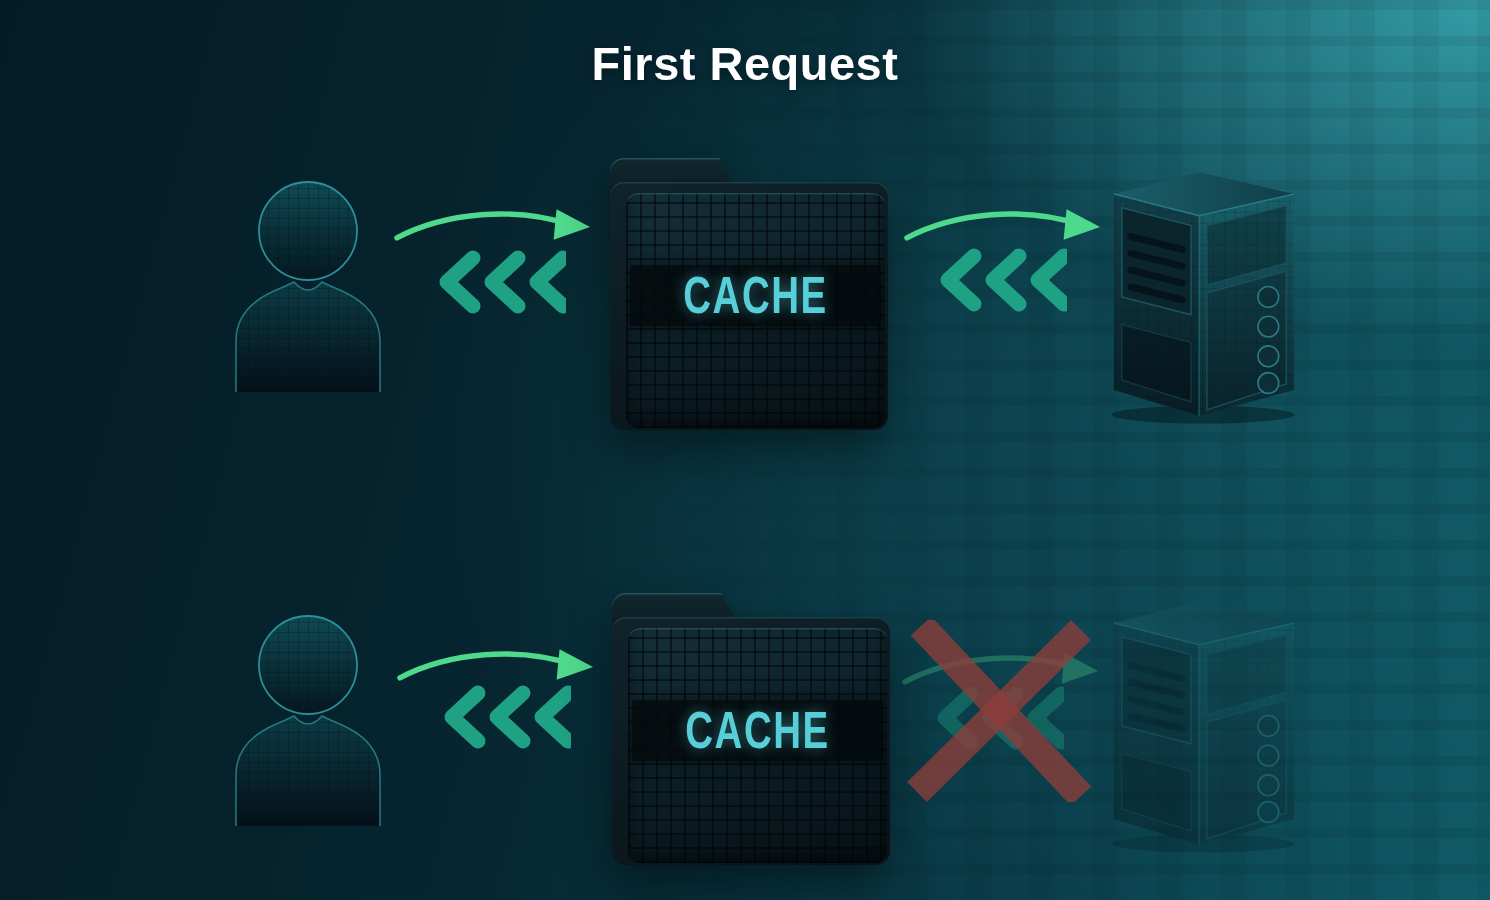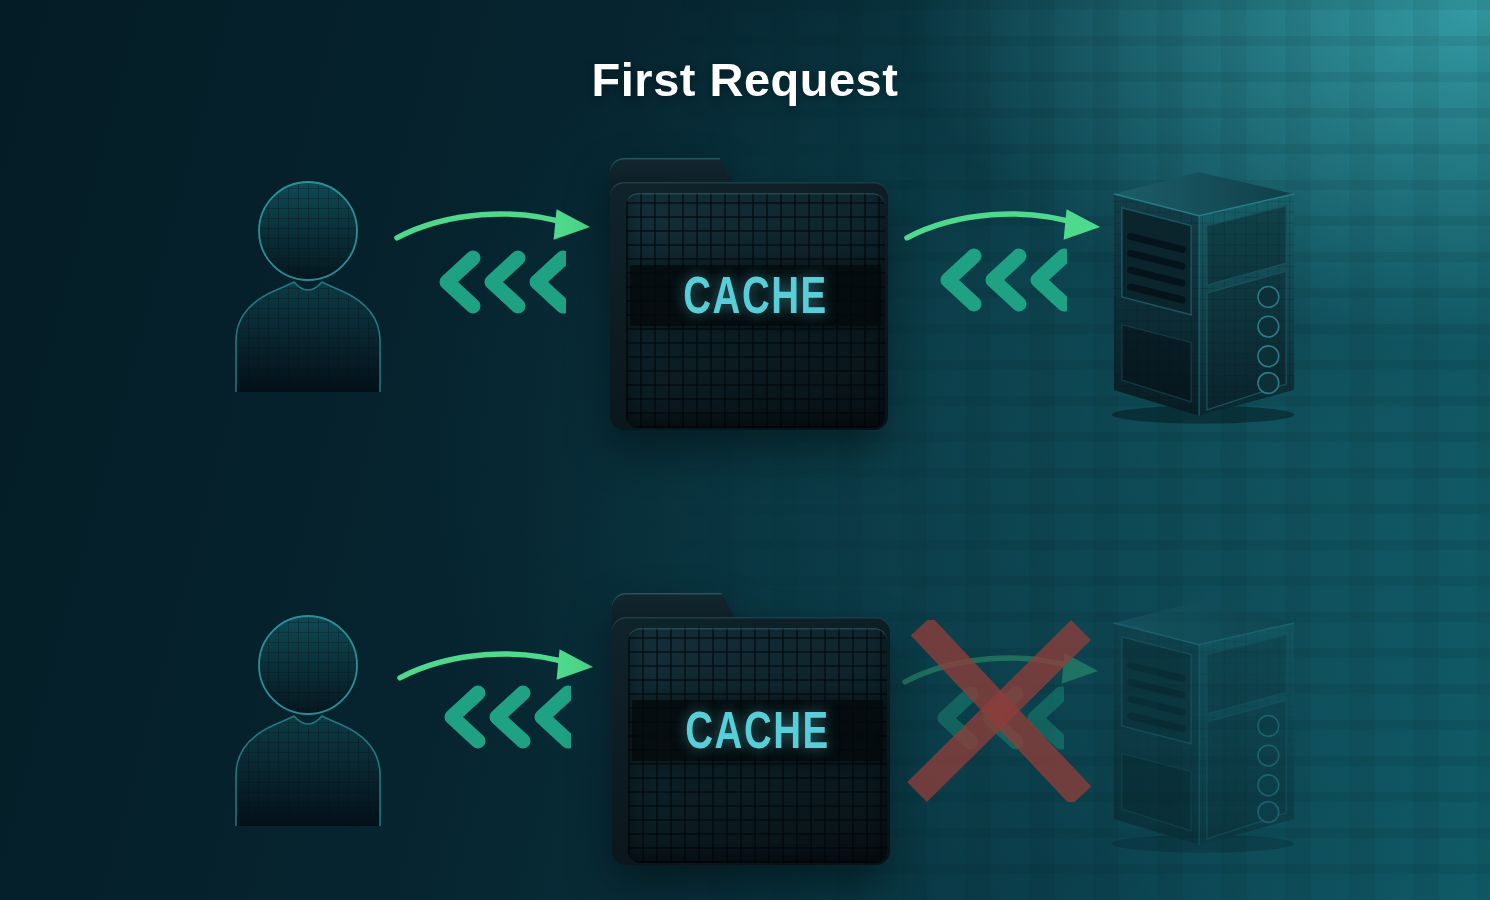--- a/index.html
+++ b/index.html
@@ -13,21 +13,21 @@
   }
   .bg-pattern{
     position:absolute;top:0;right:0;width:55%;height:100%;pointer-events:none;
     background-image:
       repeating-linear-gradient(0deg, transparent 0 26px, rgba(0,10,14,.07) 26px 36px),
       repeating-linear-gradient(90deg, transparent 0 38px, rgba(0,10,14,.05) 38px 64px);
     -webkit-mask-image:linear-gradient(to right, transparent, #000 45%);
             mask-image:linear-gradient(to right, transparent, #000 45%);
   }
   .section-title{
-    position:absolute;left:0;right:0;margin:16px;text-align:center;
+    position:absolute;left:0;right:0;margin:0;text-align:center;
     color:#ffffff;font-size:47px;font-weight:800;letter-spacing:.5px;
     text-shadow:0 2px 8px rgba(0,0,0,.35);
   }
   .t1{top:36px;}
   .t2{top:470px;}
   .abs{position:absolute;}
   .icon svg{display:block;width:100%;height:100%;}
 
   
   .u1{left:228px;top:178px;width:162px;height:215px;}

